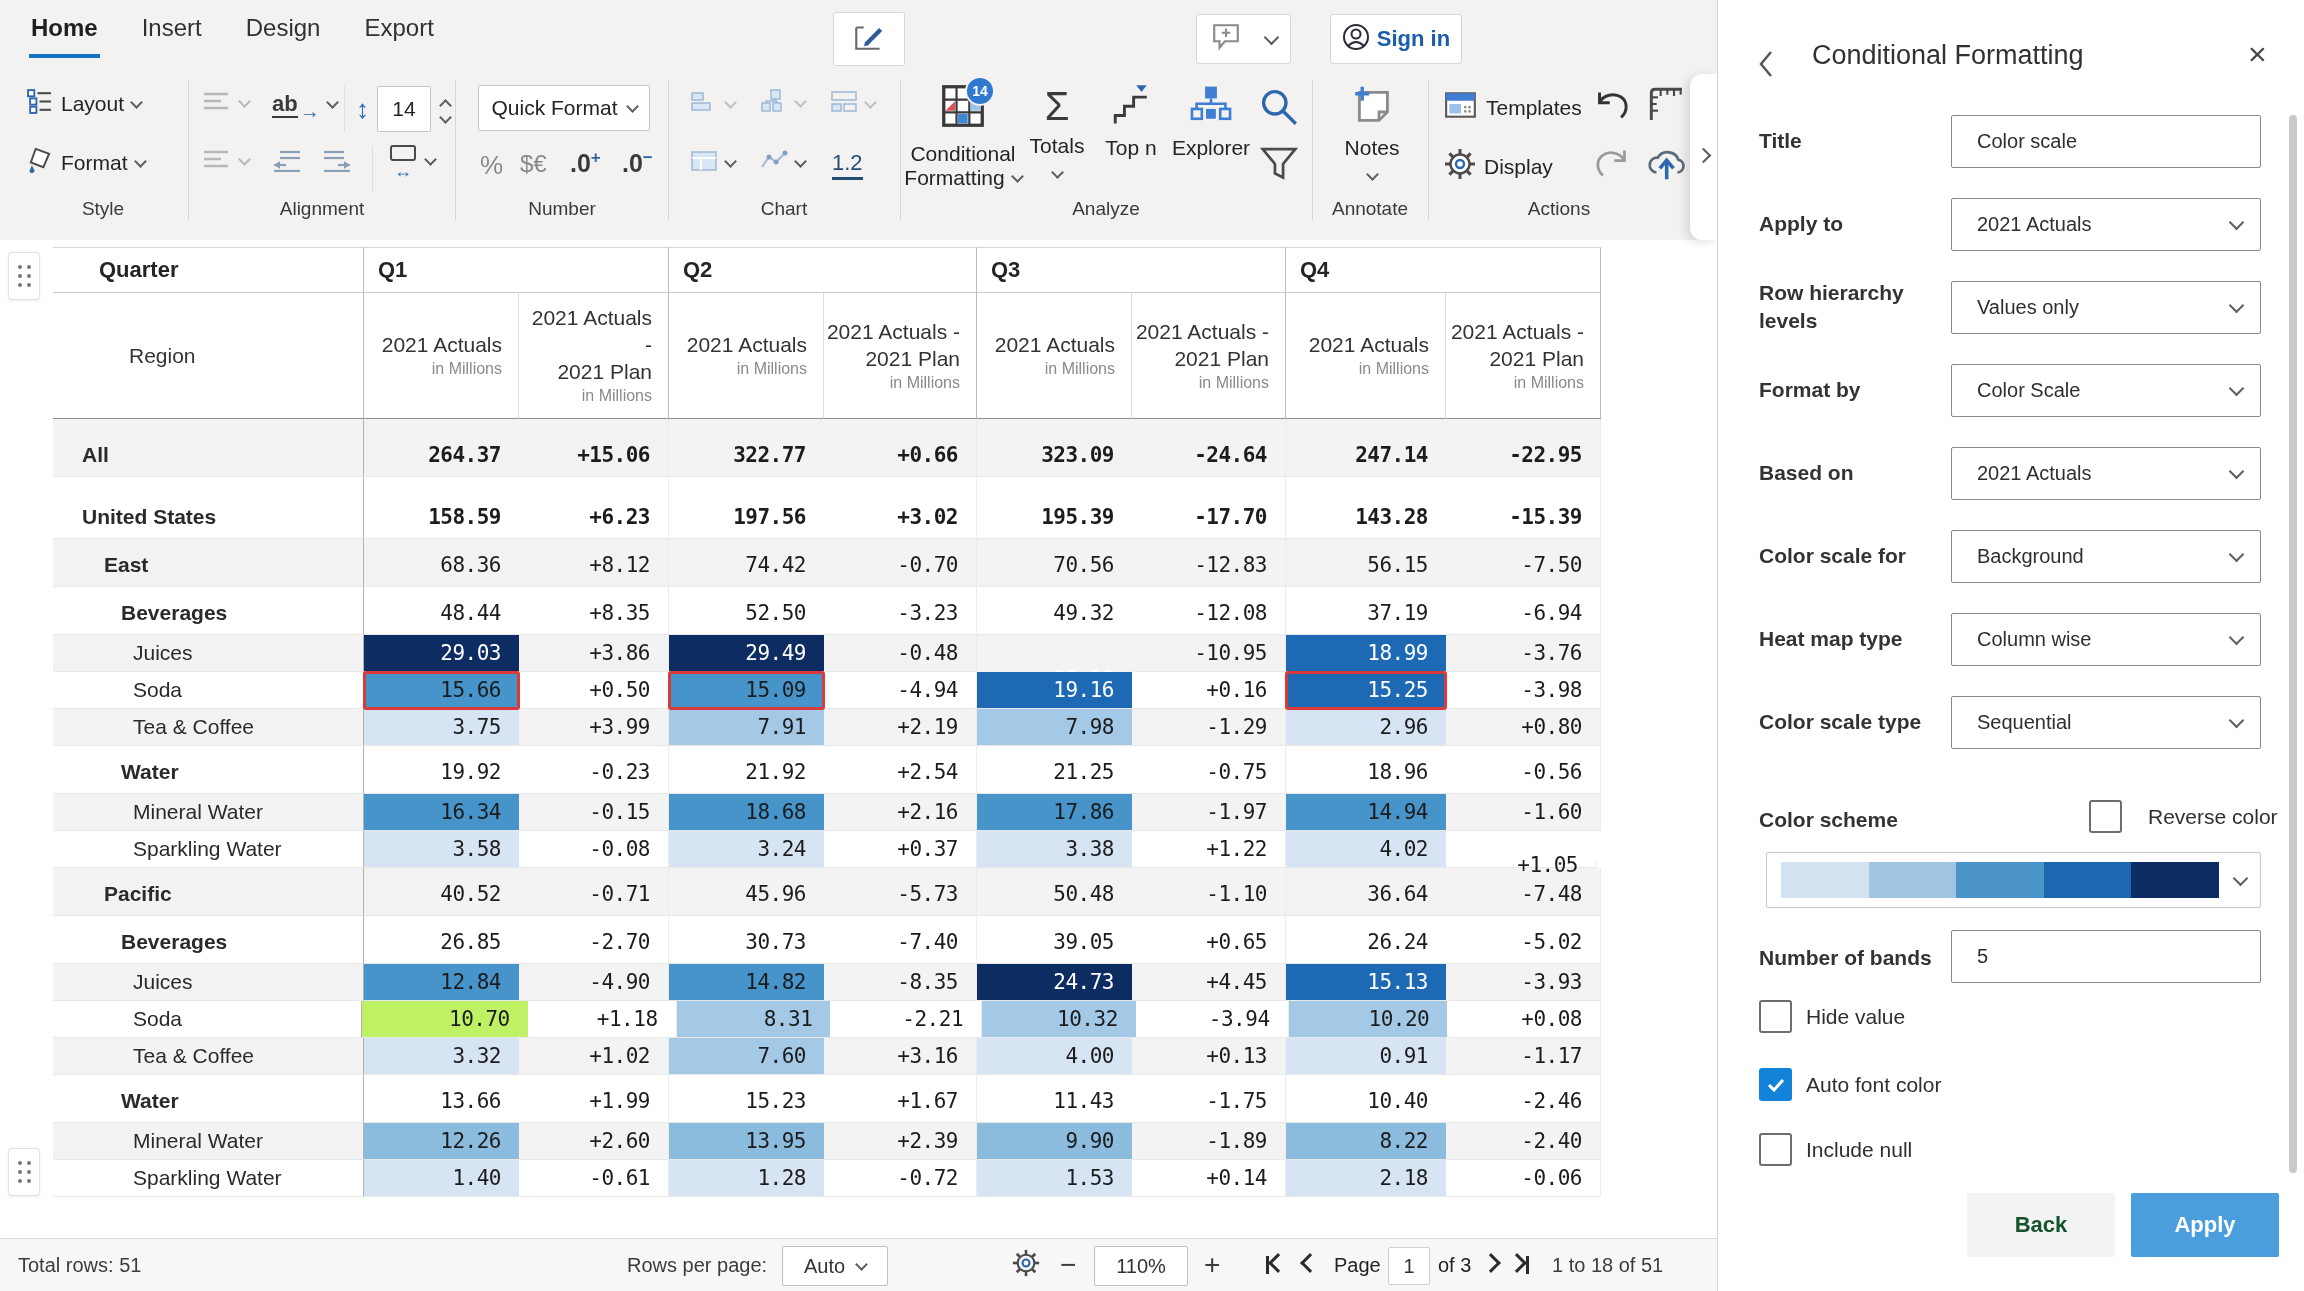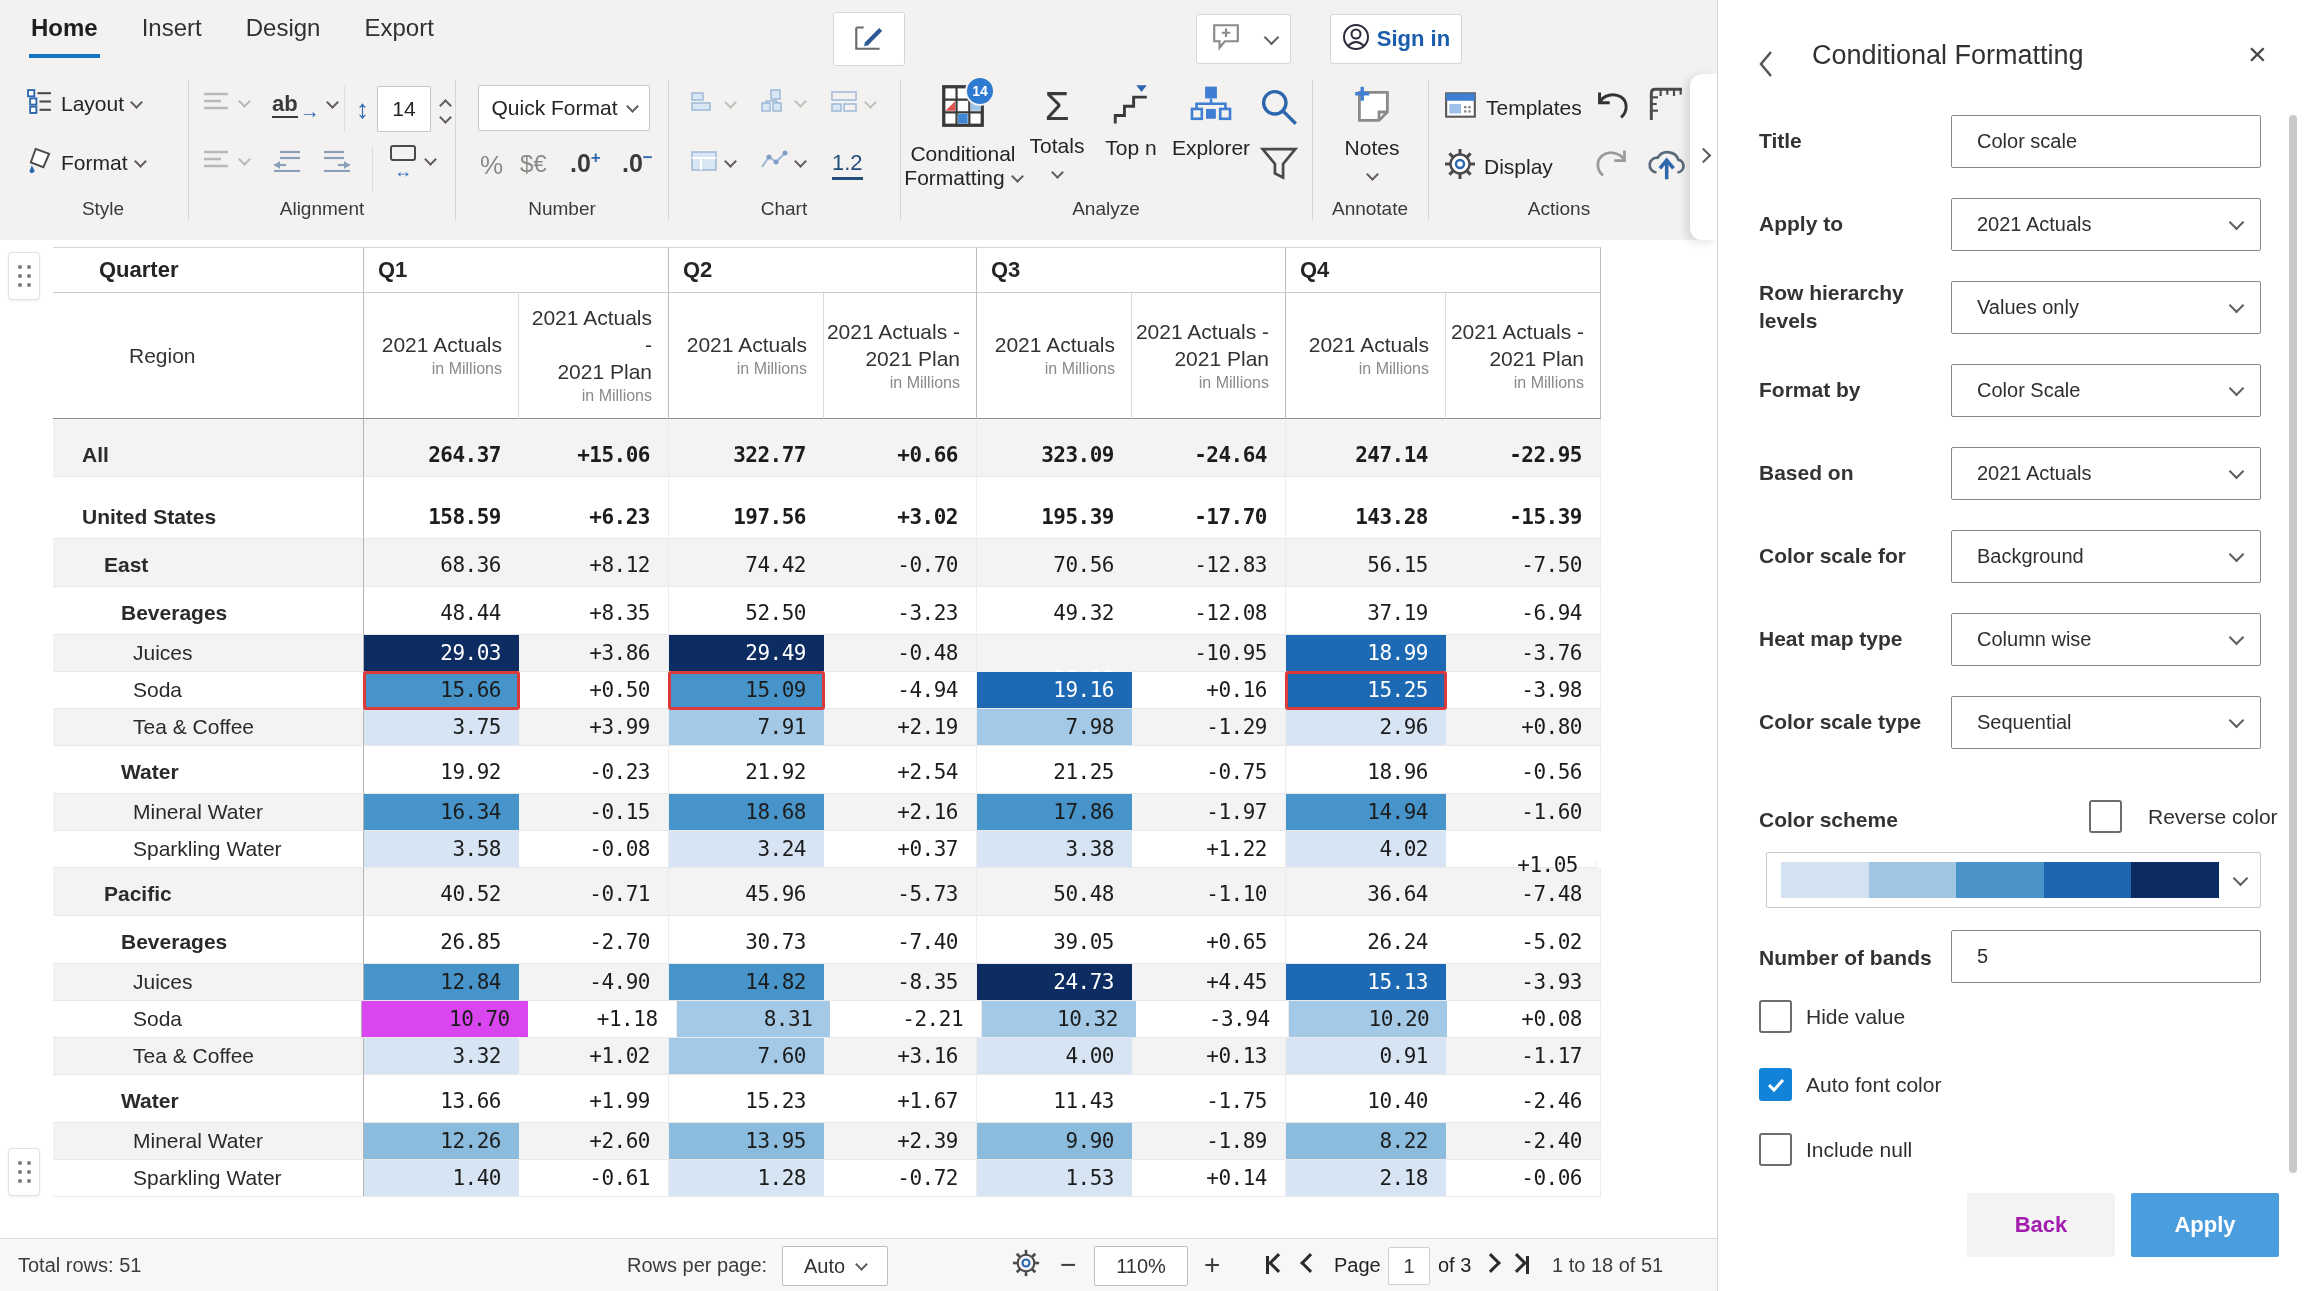--- a/index.html
+++ b/index.html
@@ -675,21 +675,21 @@
           <div class="cell num bG" style="width: 150px;">-4.90</div>
           <div class="cell num" style="width: 155px; background: rgb(71, 148, 202);">14.82</div>
           <div class="cell num bG" style="width: 153px;">-8.35</div>
           <div class="cell num" style="width: 155px; background: rgb(13, 44, 98); color: rgb(255, 255, 255);">24.73</div>
           <div class="cell num bG" style="width: 154px;">+4.45</div>
           <div class="cell num" style="width: 160px; background: rgb(29, 105, 180); color: rgb(255, 255, 255);">15.13</div>
           <div class="cell num bG" style="width: 155px;">-3.93</div>
         </div>
         <div class="trow" style="height: 37px; background: rgb(255, 255, 255);">
           <div class="cell lab" style="width: 311px; padding-left: 80px; font-weight: 400;">Soda</div>
-          <div class="cell num" style="width: 167px; background: #d946ef; padding-left: 25px;">10.70</div>
+          <div class="cell num" style="width: 167px; background: #bef264; padding-left: 25px;">10.70</div>
           <div class="cell num bG" style="width: 150px;">+1.18</div>
           <div class="cell num" style="width: 155px; background: rgb(164, 201, 230);">8.31</div>
           <div class="cell num bG" style="width: 153px;">-2.21</div>
           <div class="cell num" style="width: 155px; background: rgb(164, 201, 230);">10.32</div>
           <div class="cell num bG" style="width: 154px;">-3.94</div>
           <div class="cell num" style="width: 160px; background: rgb(164, 201, 230);">10.20</div>
           <div class="cell num bG" style="width: 155px;">+0.08</div>
         </div>
         <div class="trow" style="height: 37px; background: rgb(243, 243, 243);">
           <div class="cell lab" style="width: 311px; padding-left: 80px; font-weight: 400;">Tea &amp; Coffee</div>
@@ -877,18 +877,18 @@
             </svg>
           </span>
           <span class="pchecklabel">Auto font color</span>
         </div>
         <div class="abs" style="left: 41px; top: 1133px; display: flex; align-items: center; gap: 14px;">
           <span class="pcheck"></span>
           <span class="pchecklabel">Include null</span>
         </div>
       </div>
 
-    <div class="pbtn" style="left:249px;background:#f3f3f3;color:#a21caf;">Back</div>
+    <div class="pbtn" style="left:249px;background:#f3f3f3;color:#14532d;">Back</div>
     <div class="pbtn" style="left:413px;background:#4a9edd;color:#fff;">Apply</div>
 
     <div class="scrollbar"></div>
   </div>
 </div>
 
 </body></html>

